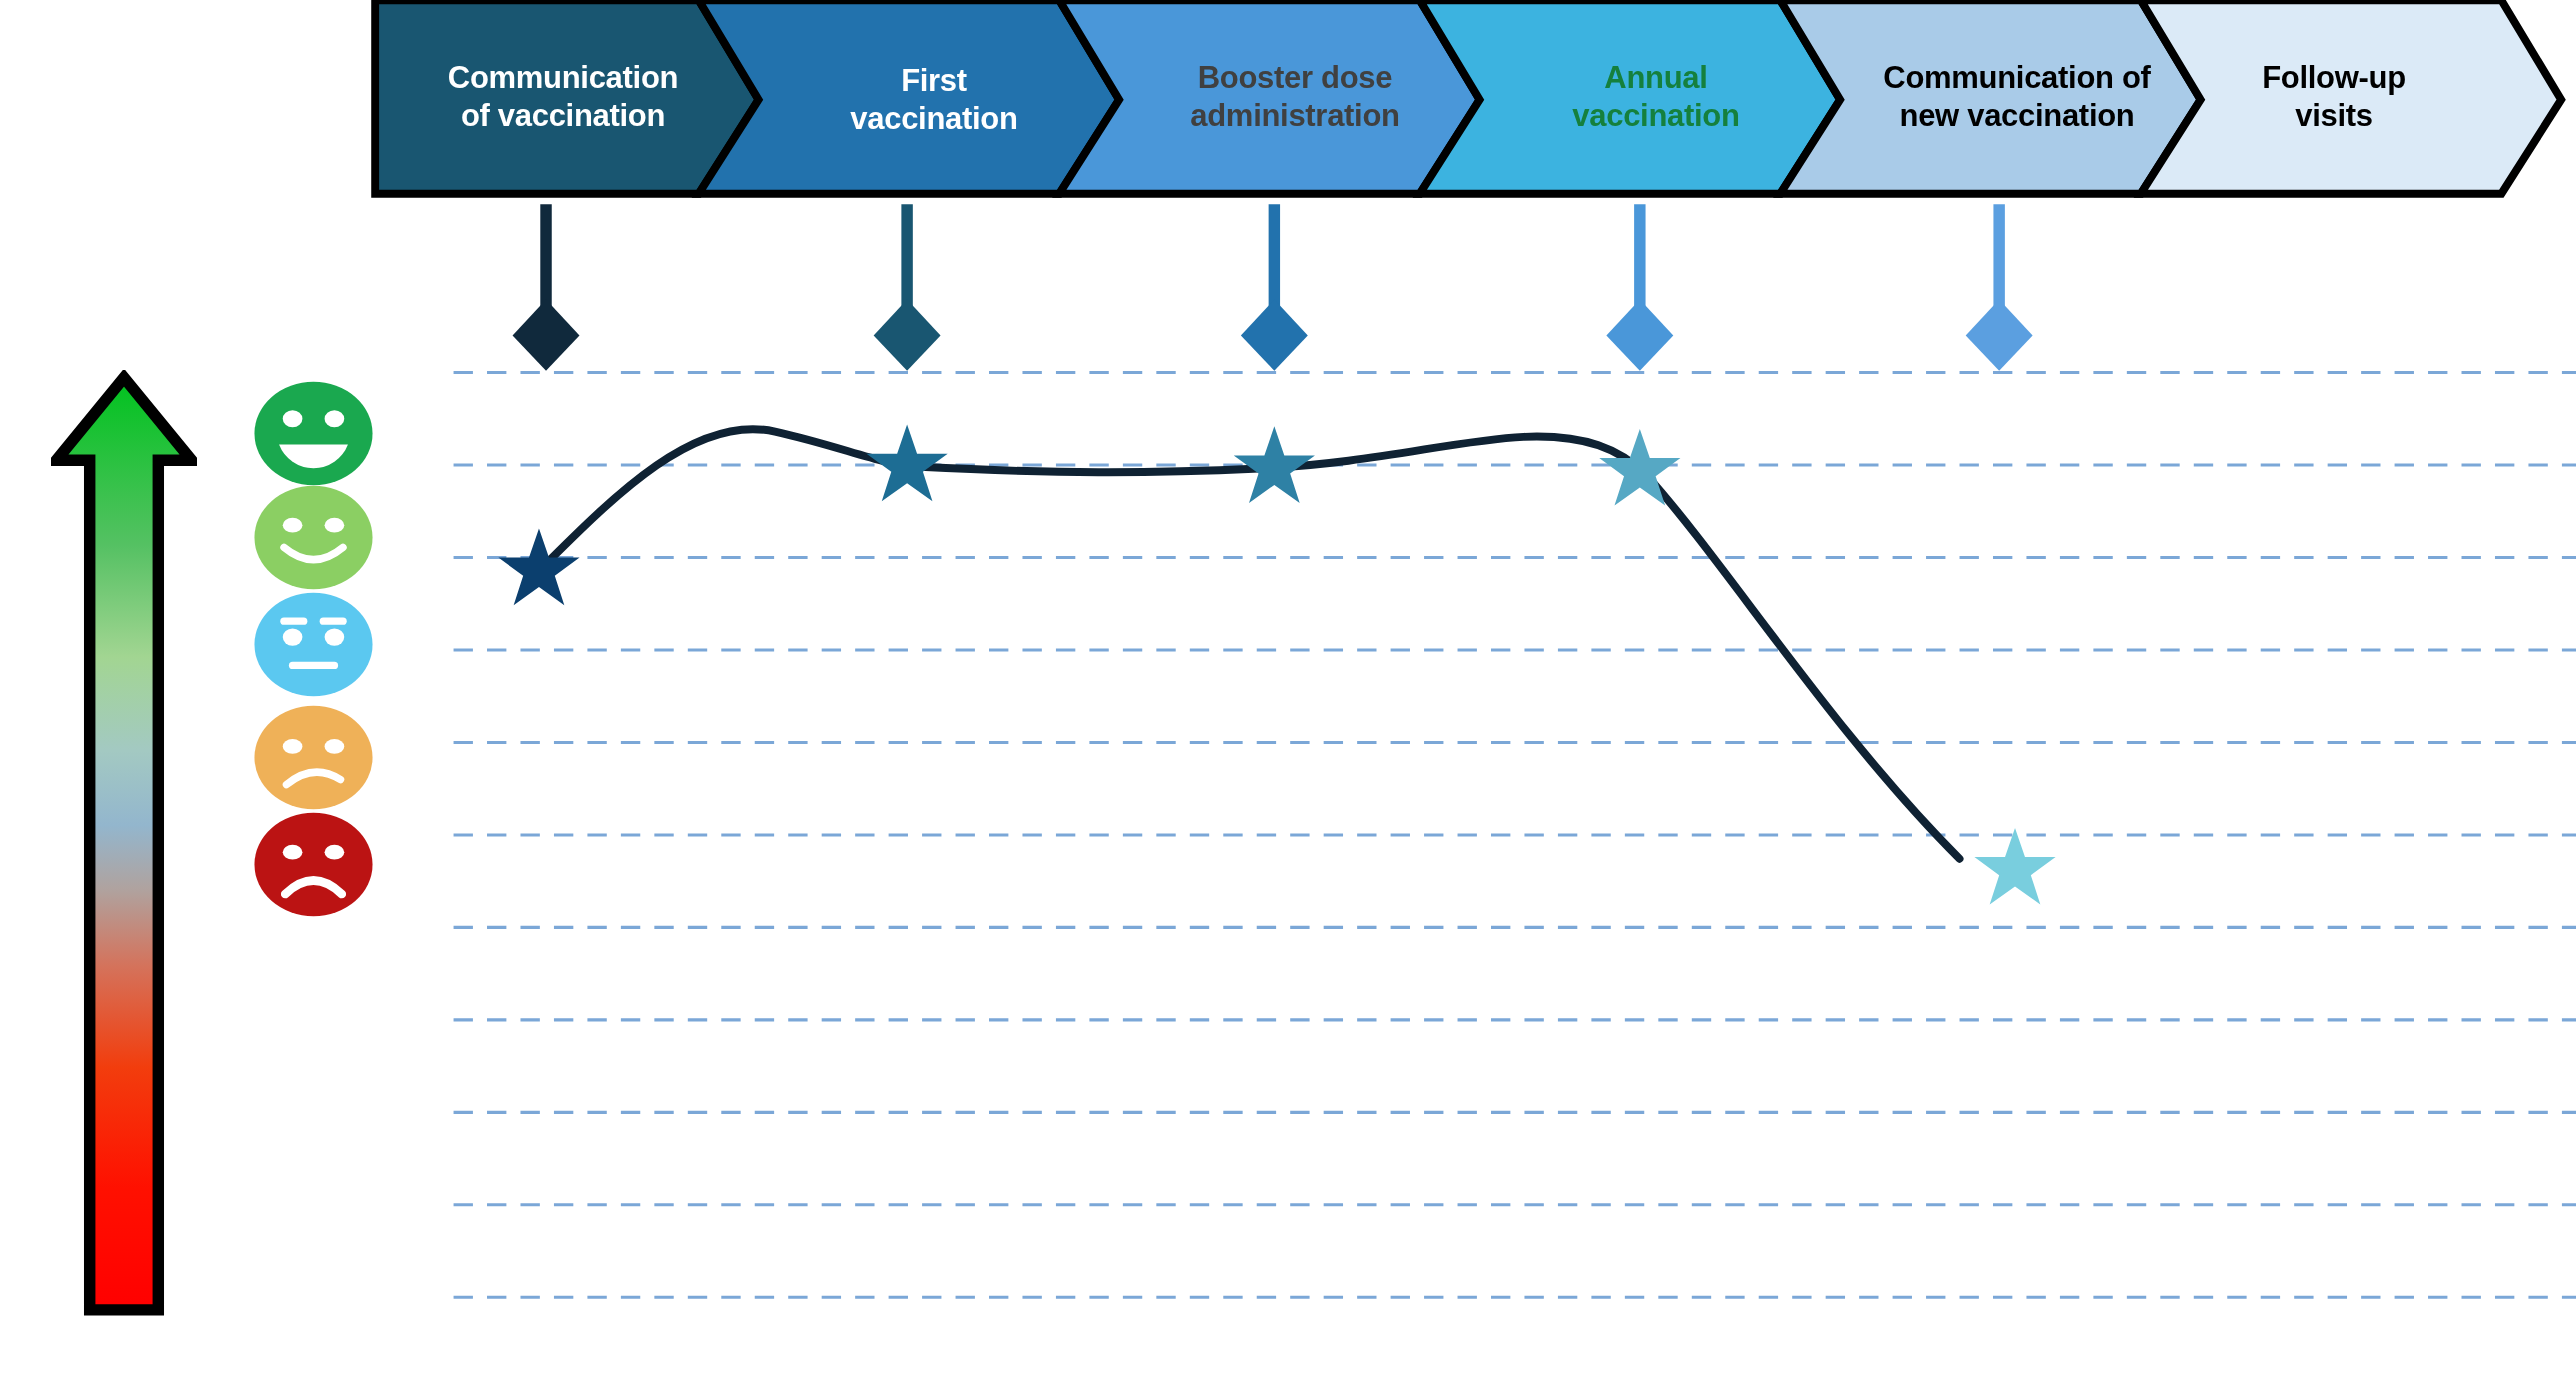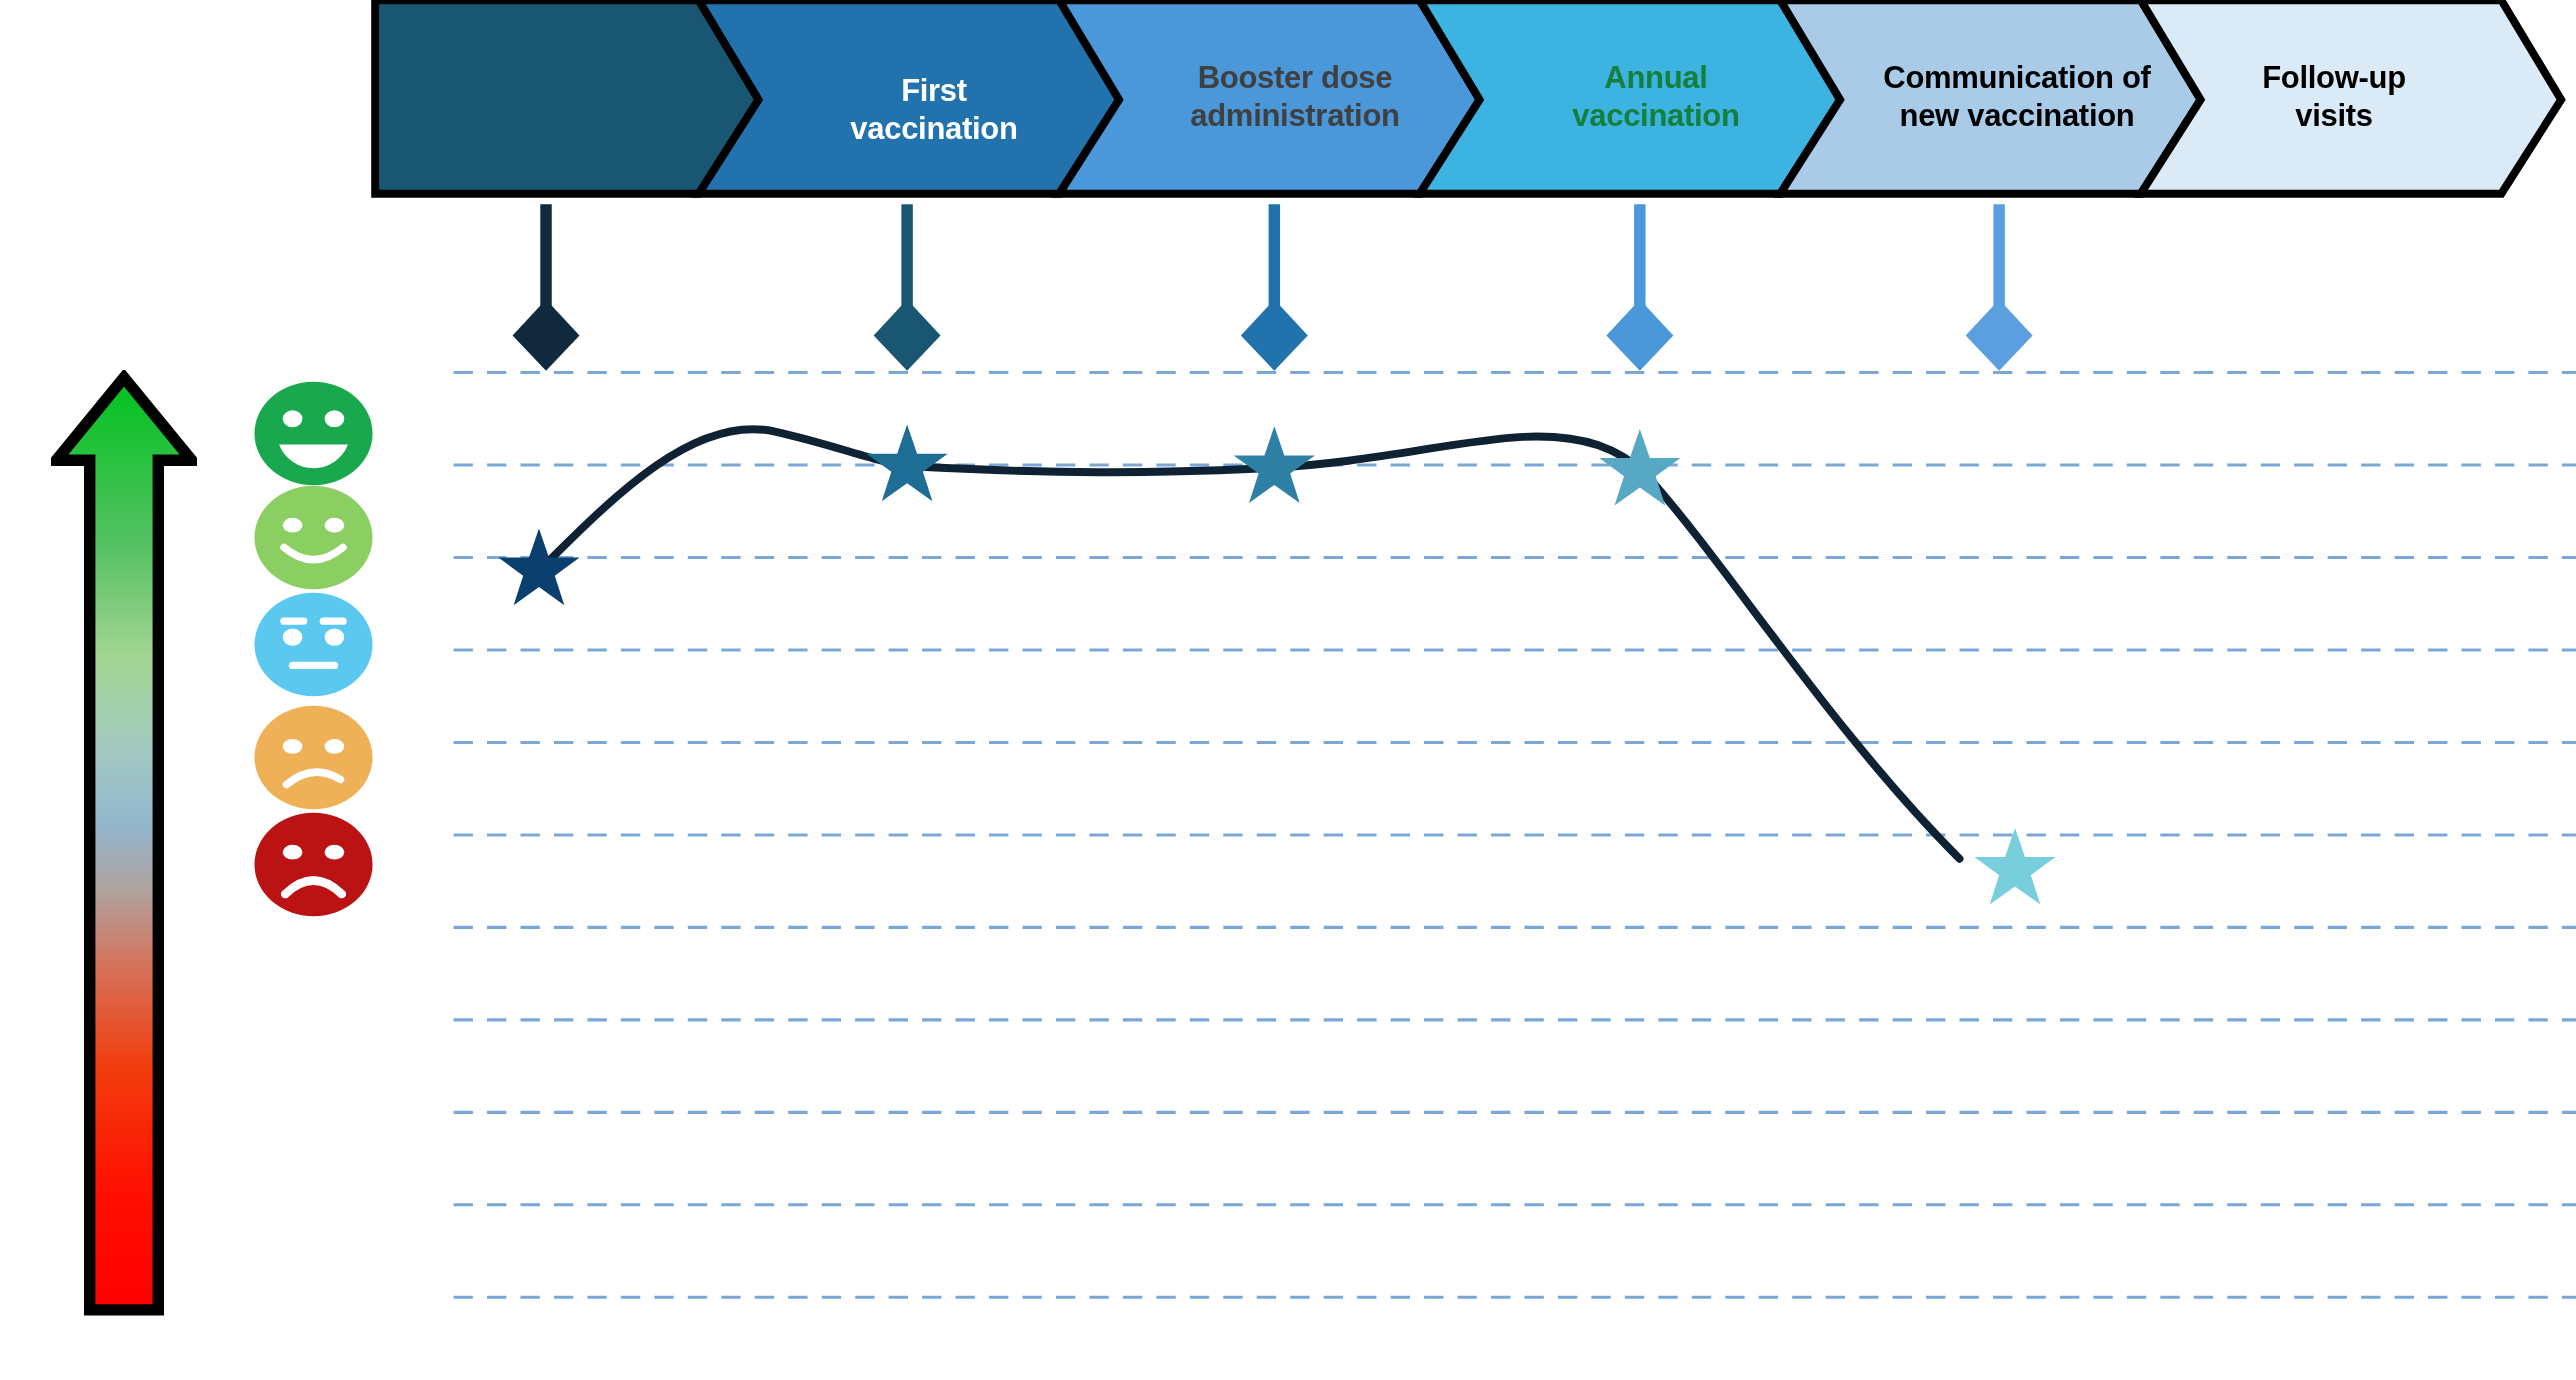--- a/index.html
+++ b/index.html
@@ -93,21 +93,25 @@
 
       <path d="M782,6 L1192,6 L1260,119 L1192,226 L782,226 L850,119 Z" fill="#4a97d9" stroke="#000000" stroke-width="9" stroke-linejoin="miter"></path>
 
       <path d="M1192,6 L1602,6 L1670,119 L1602,226 L1192,226 L1260,119 Z" fill="#3cb3e0" stroke="#000000" stroke-width="9" stroke-linejoin="miter"></path>
 
       <path d="M1602,6 L2012,6 L2080,119 L2012,226 L1602,226 L1670,119 Z" fill="#a9cbe8" stroke="#000000" stroke-width="9" stroke-linejoin="miter"></path>
 
       <path d="M2012,6 L2422,6 L2490,119 L2422,226 L2012,226 L2080,119 Z" fill="#dbeaf7" stroke="#000000" stroke-width="9" stroke-linejoin="miter"></path>
     </svg>
 
-    <div class="chev-label" style="left:379px;top:18px; width:370px; height:194px; color:#ffffff;">
+    <div class="chev-label" style="left:3.5px;  top:5.3px; width:379px; height:194px; color:#ffffff;">
+        <span style="white-space:pre-line">Communication
+of vaccination</span>
+      </div>
+    <div class="chev-label" style="left:379px;top:8px; width:370px; height:194px; color:#ffffff;">
         <span style="white-space:pre-line">First
 vaccination</span>
       </div>
     <div class="chev-label" style="left:740px;top:5.3px; width:370px; height:194px; color:#404040;">
         <span style="white-space:pre-line">Booster dose
 administration</span>
       </div>
     <div class="chev-label" style="left:1101px;top:5.3px;width:370px; height:194px; color:#15803d;">
         <span style="white-space:pre-line">Annual
 vaccination</span>

